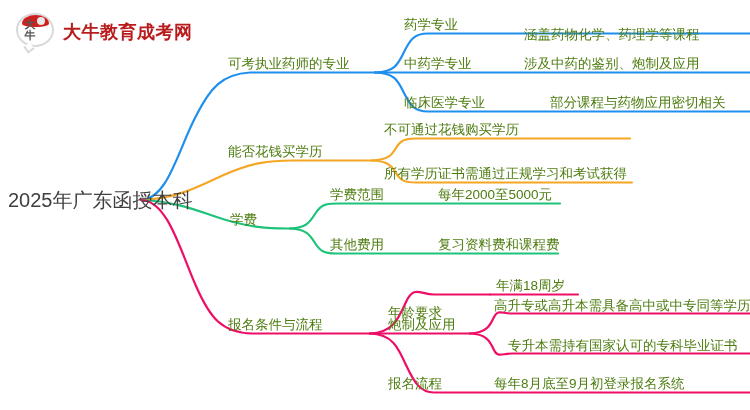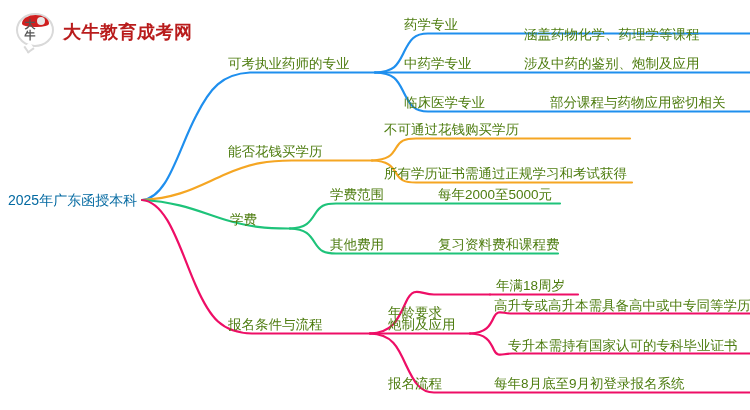--- a/index.html
+++ b/index.html
@@ -27,22 +27,22 @@
   .node-label {
     position: absolute;
     font-size: 13.5px;
     line-height: 16px;
     color: #4d7c0f;
     white-space: nowrap;
     letter-spacing: 0px;
   }
 
   .root-label {
-    font-size: 14px;
-    color: #0369a1;
+    font-size: 20px;
+    color: #404040;
   }
 
   
   #watermark {
     position: absolute;
     left: 16px;
     top: 10px;
     width: 180px;
     height: 44px;
     display: flex;

